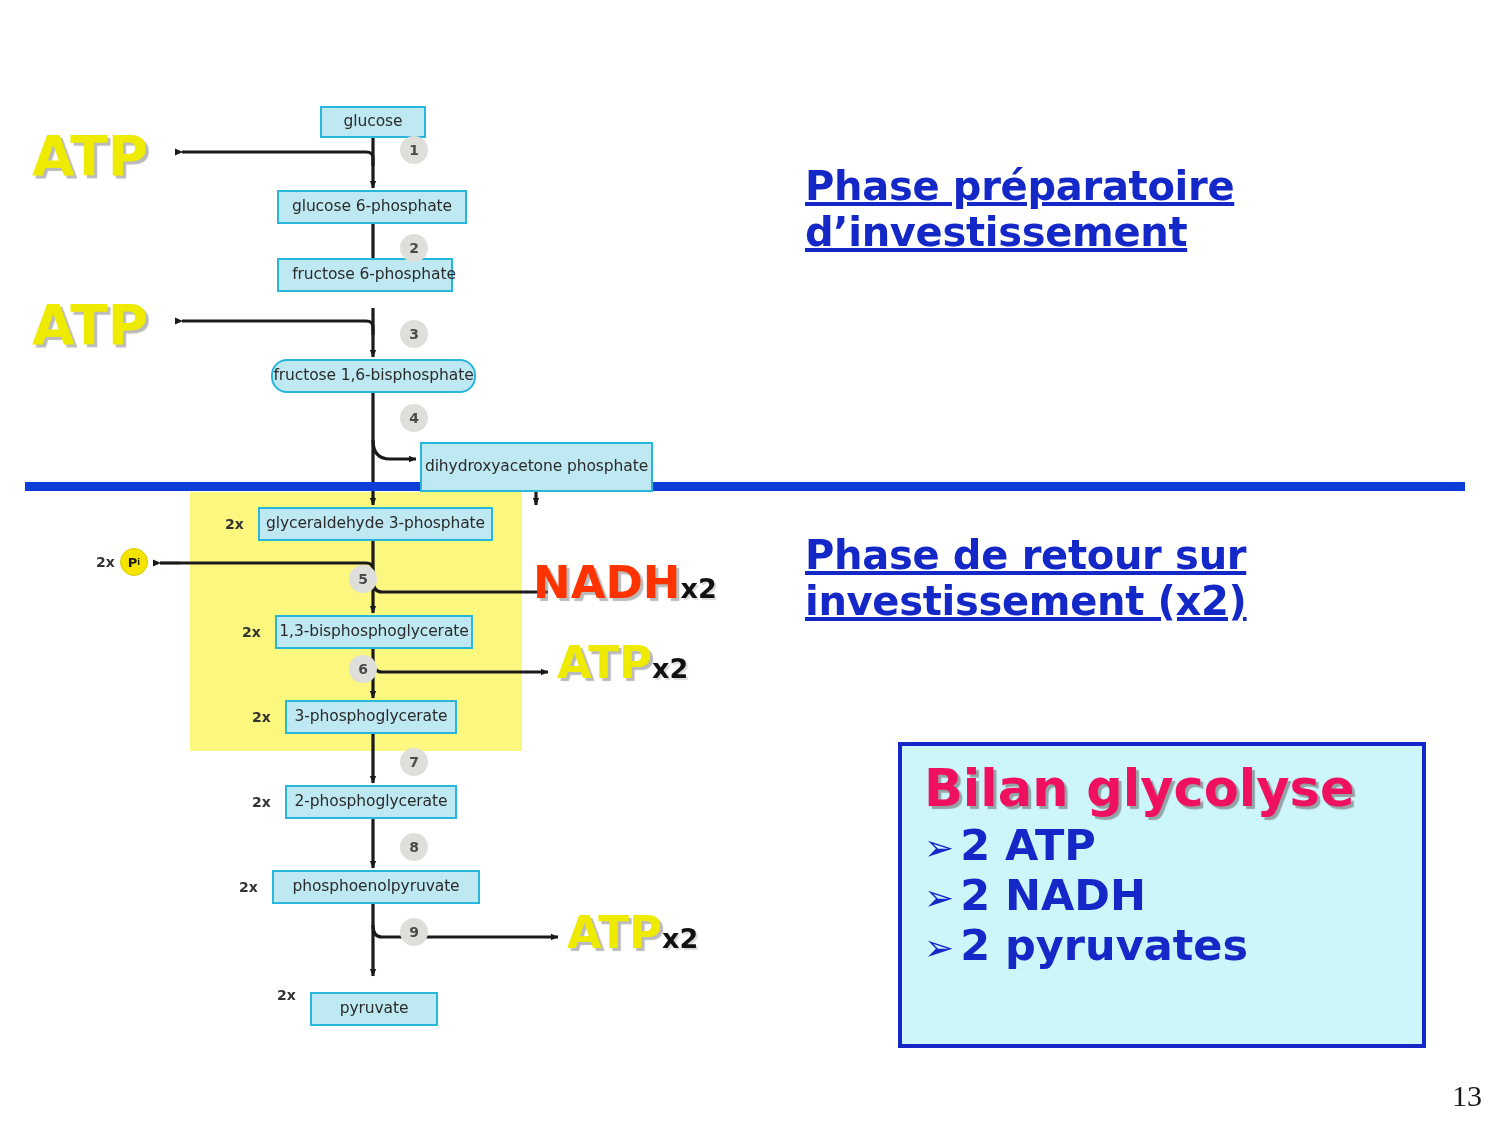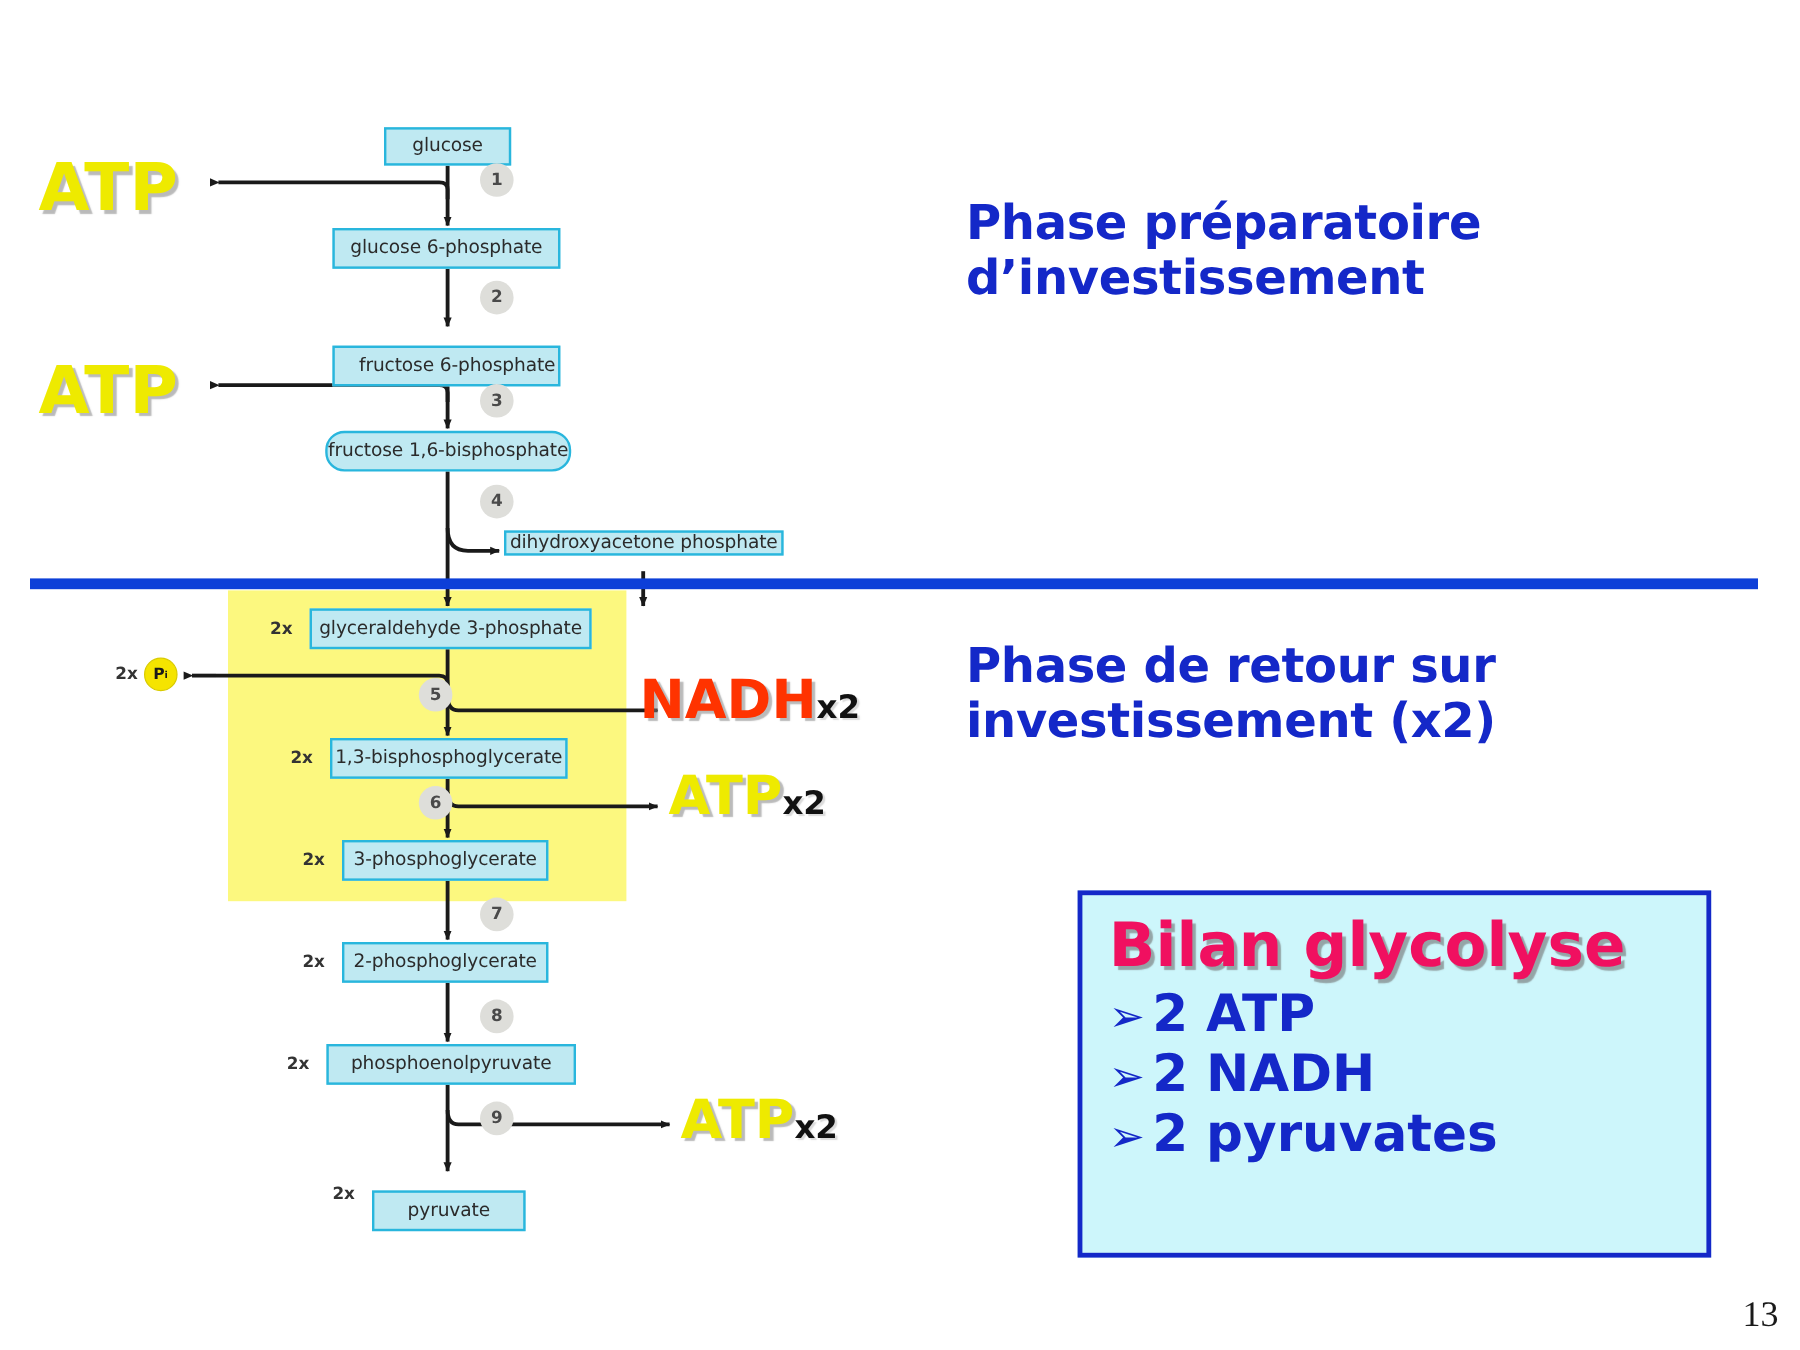--- a/index.html
+++ b/index.html
@@ -134,20 +134,21 @@
   
   .phase-heading {
     position: absolute;
     color: #1428c8;
     font-family: "DejaVu Sans", sans-serif;
     font-weight: bold;
     font-size: 40px;
     line-height: 1.16;
     white-space: pre-line;
     letter-spacing: -0.3px;
+    text-decoration: underline;
   }
 
   
   #bilan-box {
     position: absolute;
     left: 898px;
     top: 742px;
     width: 528px;
     height: 306px;
     box-sizing: border-box;
@@ -240,27 +241,27 @@
 
   <div id="divider"></div>
 
   <div id="metabolites">
       <div class="metab-box" style="left: 320px; top: 106px; width: 106px; height: 32px;">
         <span>glucose</span>
       </div>
       <div class="metab-box" style="left: 277px; top: 190px; width: 190px; height: 34px;">
         <span>glucose 6-phosphate</span>
       </div>
-      <div class="metab-box" style="left: 277px; top: 288px; width: 190px; height: 34px; padding-left: 18px;">
+      <div class="metab-box" style="left: 277px; top: 258px; width: 176px; height: 34px; padding-left: 18px;">
         <span>fructose 6-phosphate</span>
       </div>
       <div class="metab-box" style="left: 271px; top: 359px; width: 205px; height: 34px; border-radius: 16px;">
         <span>fructose 1,6-bisphosphate</span>
       </div>
-      <div class="metab-box" style="left: 420px; top: 442px; width: 233px; height: 21px;">
+      <div class="metab-box" style="left: 420px; top: 442px; width: 233px; height: 50px;">
         <span>dihydroxyacetone phosphate</span>
       </div>
       <div class="metab-box" style="left: 258px; top: 507px; width: 235px; height: 34px;">
         <span>glyceraldehyde 3-phosphate</span>
       </div>
       <div class="mult-label" style="left: 225px; top: 516px;">2x</div>
       <div class="metab-box" style="left: 275px; top: 615px; width: 198px; height: 34px;">
         <span>1,3-bisphosphoglycerate</span>
       </div>
       <div class="mult-label" style="left: 242px; top: 624px;">2x</div>

